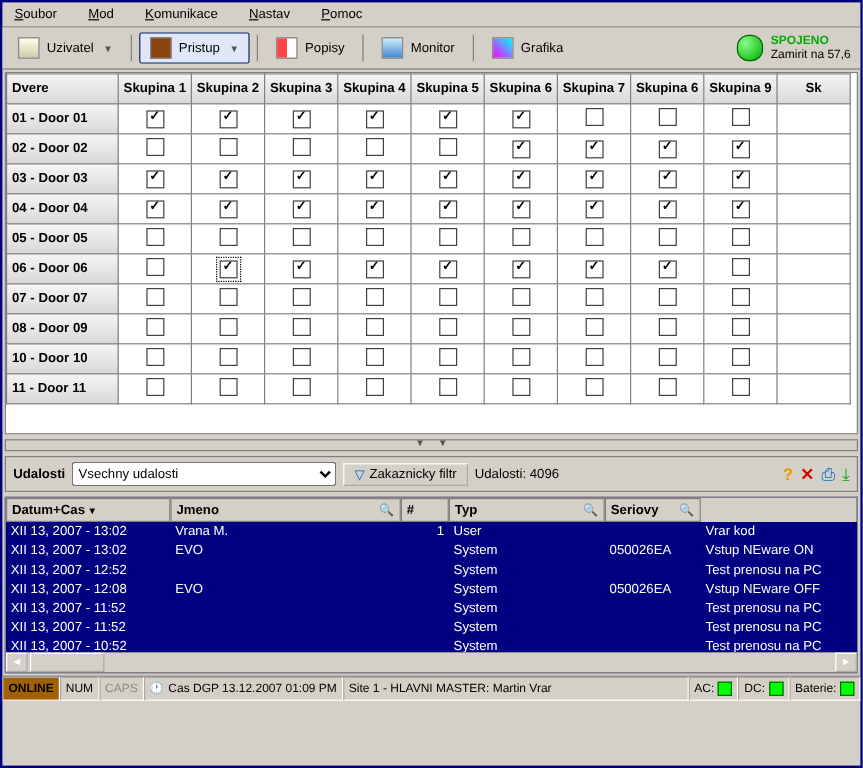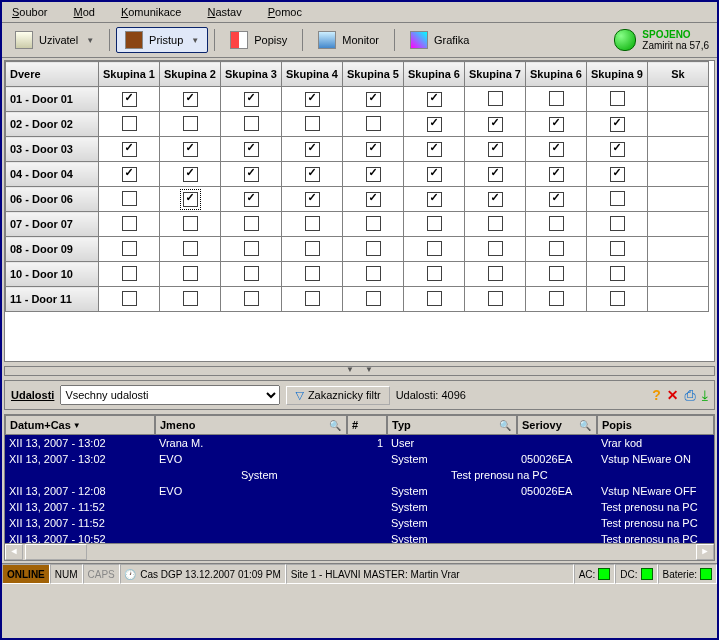--- a/index.html
+++ b/index.html
@@ -42,21 +42,21 @@
   .filter-btn{display:flex;align-items:center;gap:4px;border:1px outset #fff;background:#d4d0c8;padding:2px 8px;}
   .ev-count{font-size:11px;}
   .spacer{flex:1;}
   
   .ev-wrap{border:1px solid #808080;margin:2px;background:#000080;color:#fff;height:145px;overflow:hidden;display:flex;flex-direction:column;}
   .ev-head{display:flex;background:#d4d0c8;color:#000;font-weight:bold;font-size:11px;}
   .ev-head .col{border:1px solid #808080;padding:3px 4px;display:flex;align-items:center;gap:2px;box-sizing:border-box;}
   .ev-body{flex:1;overflow:auto;background:#000080;color:#fff;}
   .ev-row{display:flex;font-size:11px;}
   .ev-row .cell{padding:2px 4px;box-sizing:border-box;white-space:nowrap;overflow:hidden;}
-  .c-dt{width:150px;} .c-jm{width:192px;} .c-n{width:40px;text-align:right;} .c-typ{width:130px;} .c-ser{width:80px;} .c-pop{flex:1;}
+  .c-dt{width:137px;} .c-jm{width:192px;} .c-n{width:40px;text-align:right;} .c-typ{width:130px;} .c-ser{width:80px;} .c-pop{flex:1;}
   .mag{font-size:10px;color:#555;margin-left:auto;}
   .sortarrow{font-size:8px;}
   .hscroll{height:16px;background:#d4d0c8;border-top:1px solid #808080;display:flex;align-items:center;}
   .hscroll .arrow{width:16px;height:14px;border:1px outset #fff;text-align:center;font-size:9px;line-height:12px;background:#d4d0c8;}
   .hscroll .thumb{width:60px;height:14px;background:#d4d0c8;border:1px outset #fff;margin-left:2px;}
   .hscroll .track{flex:1;}
   
   .statusbar{display:flex;align-items:center;height:20px;border-top:1px solid #808080;font-size:10px;background:#d4d0c8;}
   .statusbar .cell{border:1px inset #fff;padding:1px 4px;height:16px;display:flex;align-items:center;gap:3px;}
   .led{width:10px;height:10px;display:inline-block;}
@@ -182,20 +182,33 @@
             <td><span class="cb checked"></span></td>
             <td><span class="cb checked"></span></td>
             <td><span class="cb checked"></span></td>
             <td><span class="cb checked"></span></td>
             <td><span class="cb checked"></span></td>
             <td><span class="cb checked"></span></td>
             <td><span class="cb checked"></span></td>
             <td></td>
           </tr>
           <tr>
+            <td class="first">05 - Door 05</td>
+            <td><span class="cb"></span></td>
+            <td><span class="cb"></span></td>
+            <td><span class="cb"></span></td>
+            <td><span class="cb"></span></td>
+            <td><span class="cb"></span></td>
+            <td><span class="cb"></span></td>
+            <td><span class="cb"></span></td>
+            <td><span class="cb"></span></td>
+            <td><span class="cb"></span></td>
+            <td></td>
+          </tr>
+          <tr>
             <td class="first">06 - Door 06</td>
             <td><span class="cb"></span></td>
             <td><span class="cb checked focus"></span></td>
             <td><span class="cb checked"></span></td>
             <td><span class="cb checked"></span></td>
             <td><span class="cb checked"></span></td>
             <td><span class="cb checked"></span></td>
             <td><span class="cb checked"></span></td>
             <td><span class="cb checked"></span></td>
             <td><span class="cb"></span></td>
@@ -253,21 +266,21 @@
             <td><span class="cb"></span></td>
             <td></td>
           </tr>
         </tbody>
       </table>
   </div>
 
   <div class="collapse">▼&nbsp;&nbsp;&nbsp;&nbsp;&nbsp;▼</div>
 
   <div class="filter-row">
-    <span style="font-weight:bold;text-decoration:underline;">Udalosti</span>
+    <span style="font-weight:bold;">Udalosti</span>
     <select>
       <option>Vsechny udalosti</option>
     </select>
     <div class="filter-btn">
       <span style="color:#06c;">▽</span>
       <span>Zakaznicky filtr</span>
     </div>
     <span class="ev-count">Udalosti: 4096</span>
     <span class="spacer"></span>
     <span style="color:#e90;font-weight:bold;font-size:14px;">?</span>
@@ -290,42 +303,40 @@
           <span>#</span>
         </div>
       <div class="col c-typ">
           <span>Typ</span>
           <span class="mag">🔍</span>
         </div>
       <div class="col c-ser">
           <span>Seriovy</span>
           <span class="mag">🔍</span>
         </div>
-      <div class="col c-pop">
-          <span>Popis</span>
-        </div>
     </div>
     <div class="ev-body" id="ev-body">
         <div class="ev-row">
           <div class="cell c-dt">XII 13, 2007 - 13:02</div>
           <div class="cell c-jm">Vrana M.</div>
           <div class="cell c-n">1</div>
           <div class="cell c-typ">User</div>
           <div class="cell c-ser"></div>
           <div class="cell c-pop">Vrar kod</div>
         </div>
         <div class="ev-row">
           <div class="cell c-dt">XII 13, 2007 - 13:02</div>
           <div class="cell c-jm">EVO</div>
           <div class="cell c-n"></div>
           <div class="cell c-typ">System</div>
           <div class="cell c-ser">050026EA</div>
           <div class="cell c-pop">Vstup NEware ON</div>
         </div>
         <div class="ev-row">
+          <div class="cell c-dt">XII 13, 2007 - 12:52</div>
           <div class="cell c-jm"></div>
           <div class="cell c-n"></div>
           <div class="cell c-typ">System</div>
           <div class="cell c-ser"></div>
           <div class="cell c-pop">Test prenosu na PC</div>
         </div>
         <div class="ev-row">
           <div class="cell c-dt">XII 13, 2007 - 12:08</div>
           <div class="cell c-jm">EVO</div>
           <div class="cell c-n"></div>

